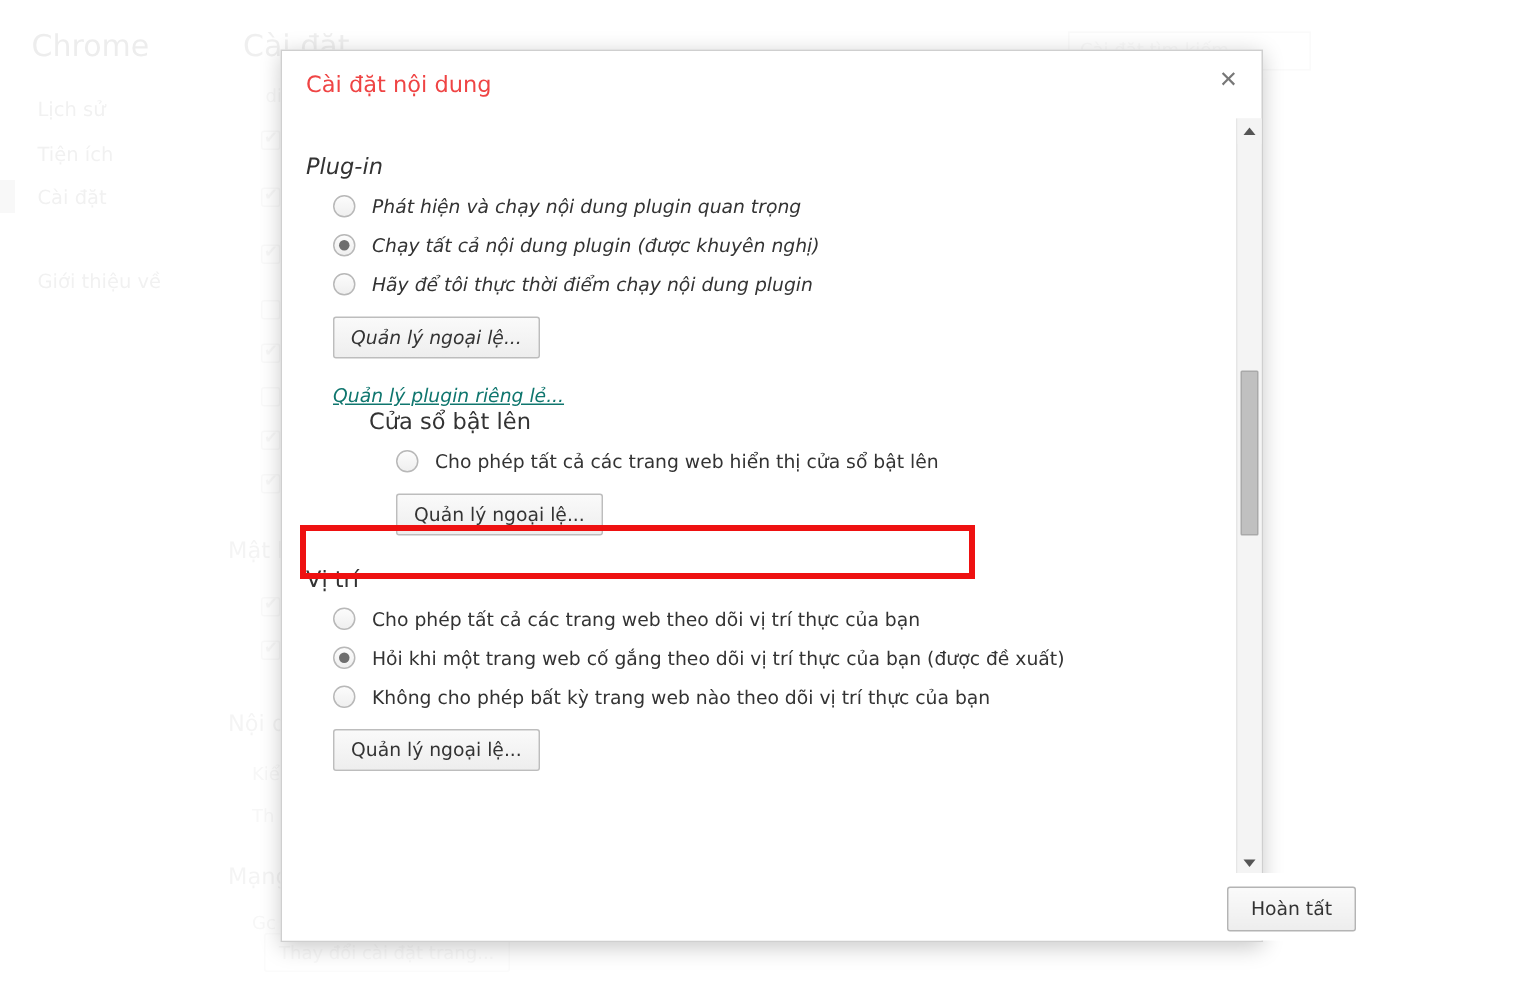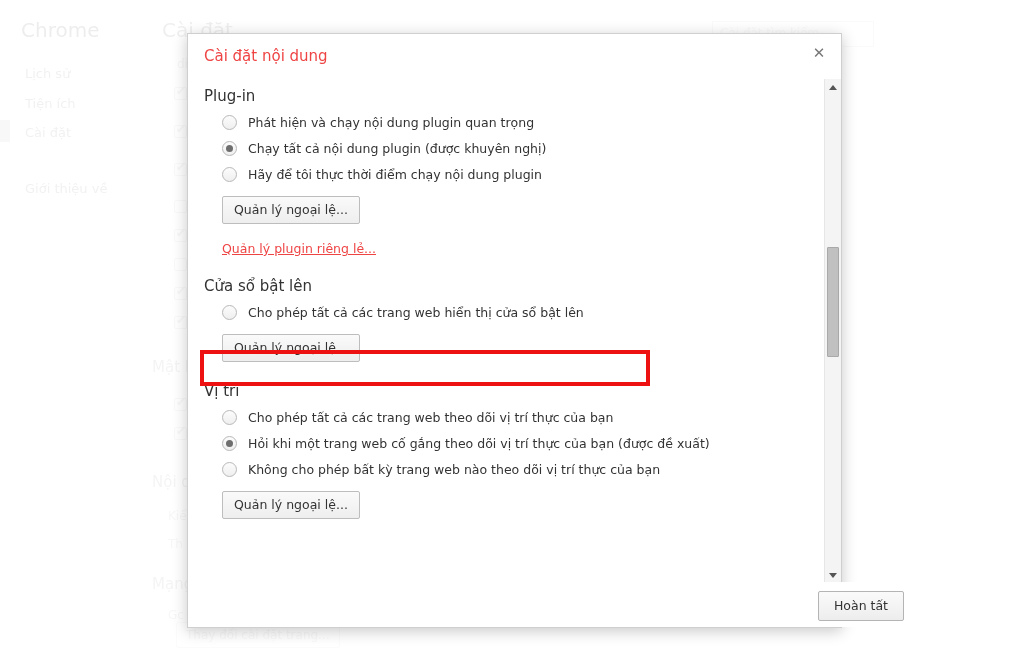--- a/index.html
+++ b/index.html
@@ -128,21 +128,21 @@
     font-size: 12.5px; color: #333;
     border: 1px solid #bdbdbd; border-radius: 2px;
     background: linear-gradient(#fafafa,#eeeeee);
     padding: 5px 11px 6px 11px;
     cursor: pointer; white-space: nowrap;
     font-family: "DejaVu Sans", "Liberation Sans", sans-serif;
   }
 
   .link {
     display: inline-block; margin-left: 34px;
-    font-size: 12.5px; color: #ef4444;
+    font-size: 12.5px; color: #0f766e;
     text-decoration: underline; cursor: pointer;
   }
 
   
   .red-box {
     position: absolute;
     left: 200px; top: 350px;
     width: 450px; height: 36px;
     border: 4px solid #ee1111;
     z-index: 30;
@@ -241,31 +241,31 @@
   <div class="bg-veil"></div>
 
   <div class="overlay">
     <div class="dialog">
 
       <div class="dlg-title">Cài đặt nội dung</div>
       <div class="dlg-close">✕</div>
 
       <div class="dlg-body">
         <div class="dlg-content" id="dlg-content">
-            <div class="section" style="margin-top: 8px;"><div class="sec-head">Plug-in</div><div class="radio-row">
+            <div class="section" style="margin-top: 23px; font-style: italic;"><div class="sec-head">Plug-in</div><div class="radio-row">
                 <span class="radio"></span>
                 <span class="lbl">Phát hiện và chạy nội dung plugin quan trọng</span>
               </div><div class="radio-row">
                 <span class="radio checked"></span>
                 <span class="lbl">Chạy tất cả nội dung plugin (được khuyên nghị)</span>
               </div><div class="radio-row">
                 <span class="radio"></span>
                 <span class="lbl">Hãy để tôi thực thời điểm chạy nội dung plugin</span>
               </div><div class="btn" style="margin-top: 3px;">Quản lý ngoại lệ...</div><div style="margin-top: 14px;"><span class="link">Quản lý plugin riêng lẻ...</span></div></div>
-            <div class="section" style="margin-top: 20px;"><div class="sec-head">Cửa sổ bật lên</div><div class="radio-row">
+            <div class="section" style=" padding-left: 42px;"><div class="sec-head">Cửa sổ bật lên</div><div class="radio-row">
                 <span class="radio"></span>
                 <span class="lbl">Cho phép tất cả các trang web hiển thị cửa sổ bật lên</span>
               </div><div class="btn" style="margin-top: 3px;">Quản lý ngoại lệ...</div></div>
             <div class="section" style="margin-top: 20px;"><div class="sec-head">Vị trí</div><div class="radio-row">
                 <span class="radio"></span>
                 <span class="lbl">Cho phép tất cả các trang web theo dõi vị trí thực của bạn</span>
               </div><div class="radio-row">
                 <span class="radio checked"></span>
                 <span class="lbl">Hỏi khi một trang web cố gắng theo dõi vị trí thực của bạn (được đề xuất)</span>
               </div><div class="radio-row">

